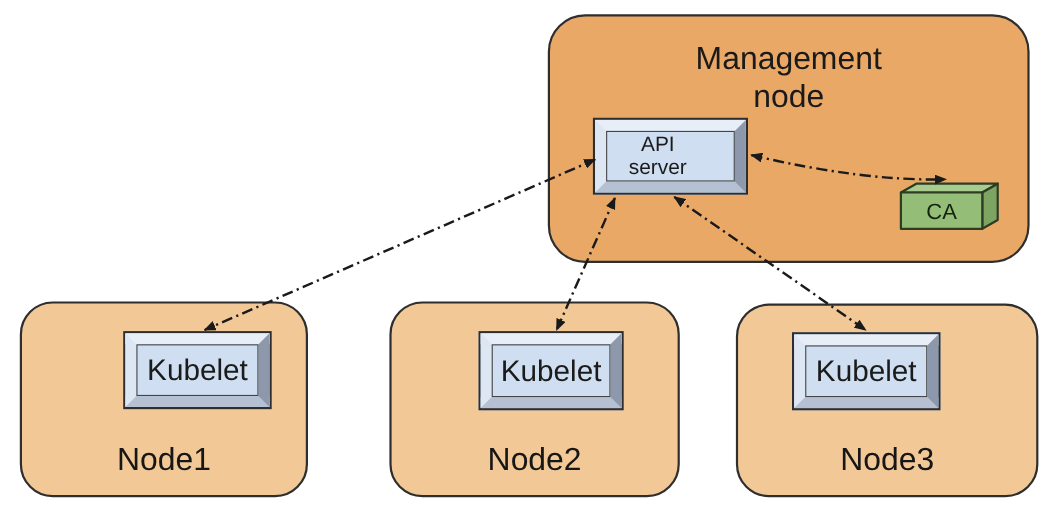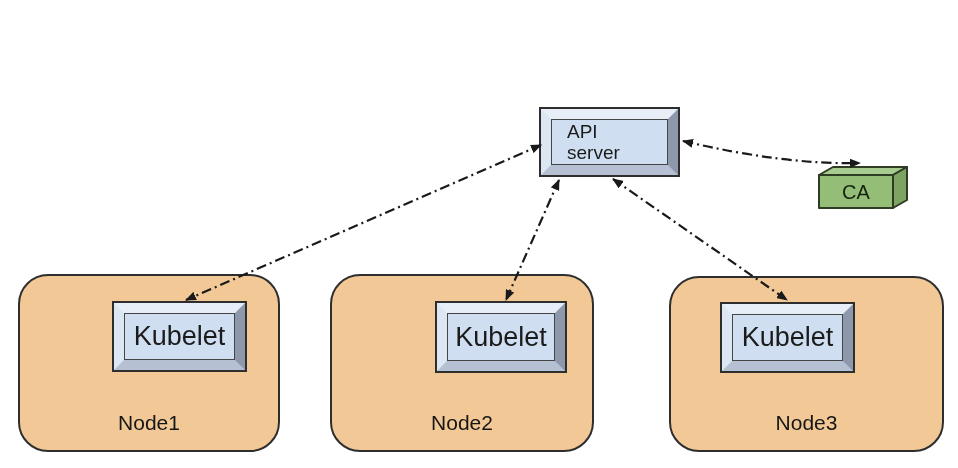--- a/index.html
+++ b/index.html
@@ -15,39 +15,40 @@
 
   
   .group-node {
     position: absolute;
     border: 2.5px solid #2e2e2e;
     border-radius: 30px;
   }
   .mgmt-node { left: 498px; top: 13px; width: 438px; height: 226px; background: #e9a866; border-radius: 34px; }
   .worker-node { background: #f2c996; }
   .node1 { left: 18px;  top: 274px; width: 262px; height: 178px; }
-  .node2 { left: 330px; top: 274px; width: 264px; height: 178px; }
+  .node2 { left: 354px; top: 274px; width: 264px; height: 178px; }
   .node3 { left: 669px; top: 276px; width: 275px; height: 176px; }
 
   .mgmt-title {
     position: absolute; top: 22px; left: 0; right: 0;
     text-align: center; font-size: 29px; line-height: 34px; color: #1a1a1a;
   }
   .mgmt-title span { display: block; margin: 0 auto; width: 190px; }
 
   .node-label {
     position: absolute; bottom: 15px; left: 0; right: 0;
-    text-align: center; font-size: 21px; color: #161616;
+    text-align: center; font-size: 29px; color: #161616;
   }
 
   
   .box3d {
     position: absolute;
     border: 2px solid #2e2e2e;
     background: #cfdff1;
+    text-align: center;
   }
   .box3d .bevel {
     width: 100%; height: 100%;
     border: 10px solid;
     border-color: #e7eef8 #8d98ac #b6c0d3 #dde6f3;
   }
   .box3d .face {
     width: 100%; height: 100%;
     background: #cfdff1;
     border: 1px solid #454545;
@@ -73,20 +74,25 @@
     stroke-dasharray: 10 4 2 4;
   }
   .ca-face { stroke: #2d3c23; stroke-width: 2; stroke-linejoin: round; }
   .ca-text { font-family: "Liberation Sans", "DejaVu Sans", sans-serif; font-size: 20px; fill: #15230e; }
 </style>
 </head>
 <body>
 
 <div id="stage">
 
+  <div class="group-node mgmt-node">
+    <div class="mgmt-title">
+      <span>Management node</span>
+    </div>
+  </div>
 
   <div class="box3d api-box">
     <div class="bevel">
       <div class="face">
         <div class="lbl">API server</div>
       </div>
     </div>
   </div>
 
   <div class="group-node worker-node node1">

